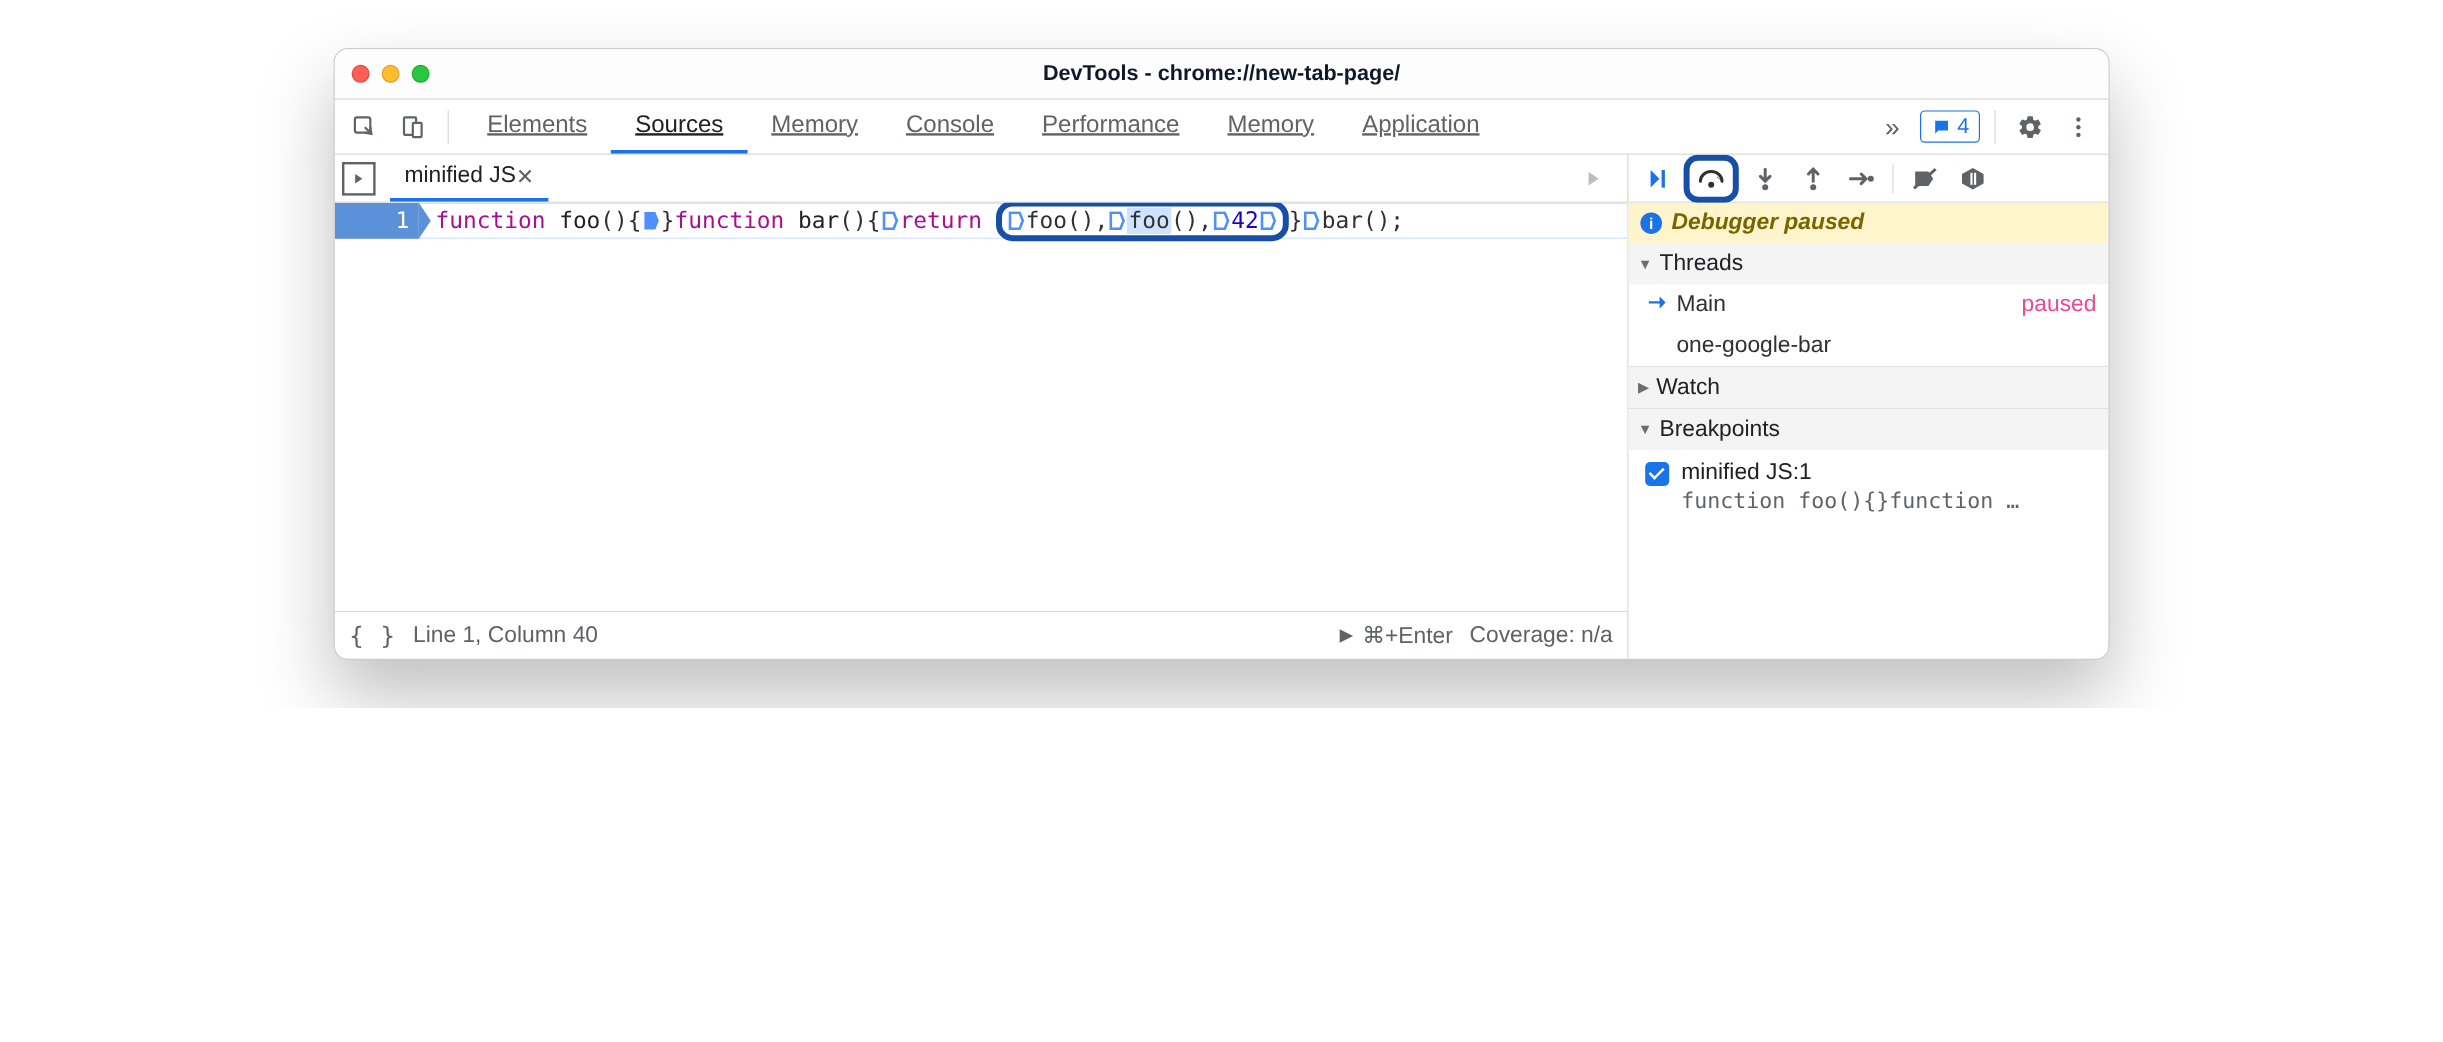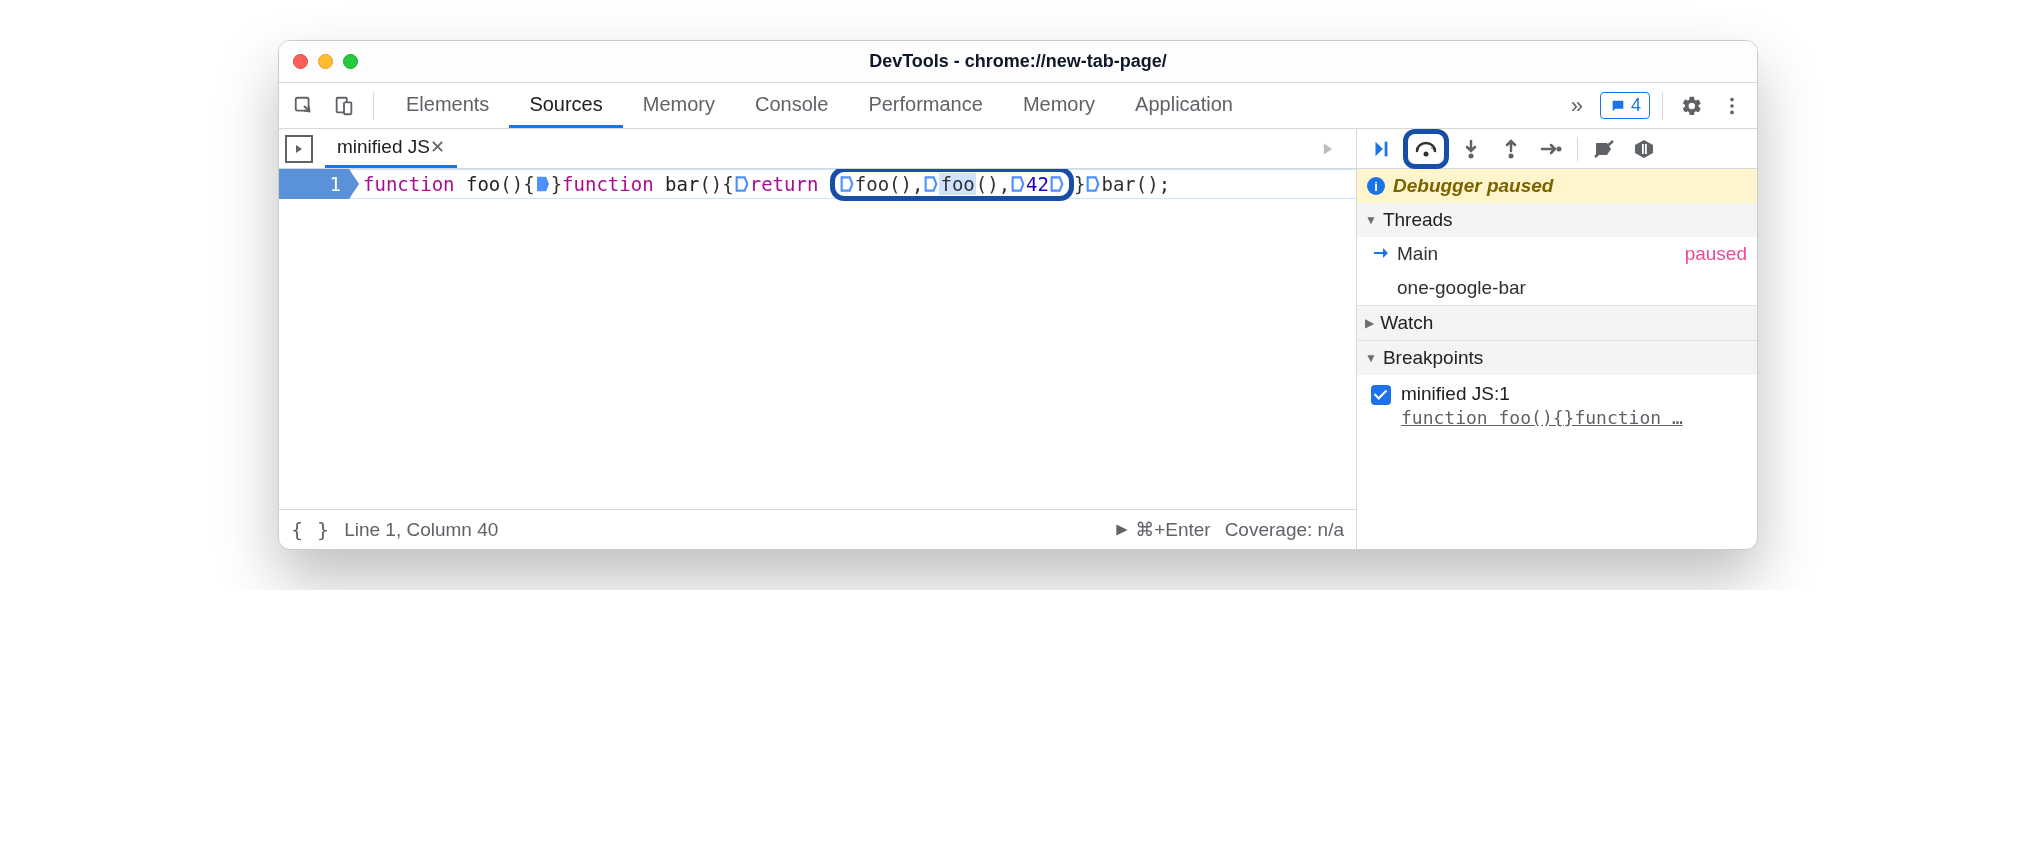--- a/index.html
+++ b/index.html
@@ -54,20 +54,21 @@
   }
   .divider-v { width:1px; height:28px; background:#d8d8d8; margin:0 6px;}
   .tabs { display:flex; gap:0; align-items:stretch; height:100%; }
   .tabs .tab {
     display:flex; align-items:center;
     padding: 0 20px;
     color:#5f6368;
     font-size: 20px;
     cursor:pointer;
     border-bottom: 3px solid transparent;
+    text-decoration: underline;
   }
   .tabs .tab.active {
     color:#202124; font-weight: 500;
     border-bottom-color:#1a73e8;
   }
   .tabs-row .spacer { flex:1; }
   .badge-msg {
     display:flex; align-items:center; gap:4px;
     border:1px solid #1a73e8; color:#1a73e8;
     border-radius:4px; padding:2px 8px; font-size:18px;
@@ -215,21 +216,20 @@
     content:""; position:absolute;
     left:6px; top:2px; width:5px; height:10px;
     border:solid #fff; border-width:0 2.5px 2.5px 0;
     transform:rotate(45deg);
   }
   .bp-row .bp-title{ color:#202124; }
   .bp-row .bp-code{
     font-family: ui-monospace, Menlo, monospace;
     color:#5f6368; font-size:18px;
     margin-top:2px;
-    text-decoration:underline;
   }
 </style>
 </head>
 <body>
 
 <div class="window">
 
   <div class="titlebar">
     <div class="traffic">
       <span class="dot red"></span>

